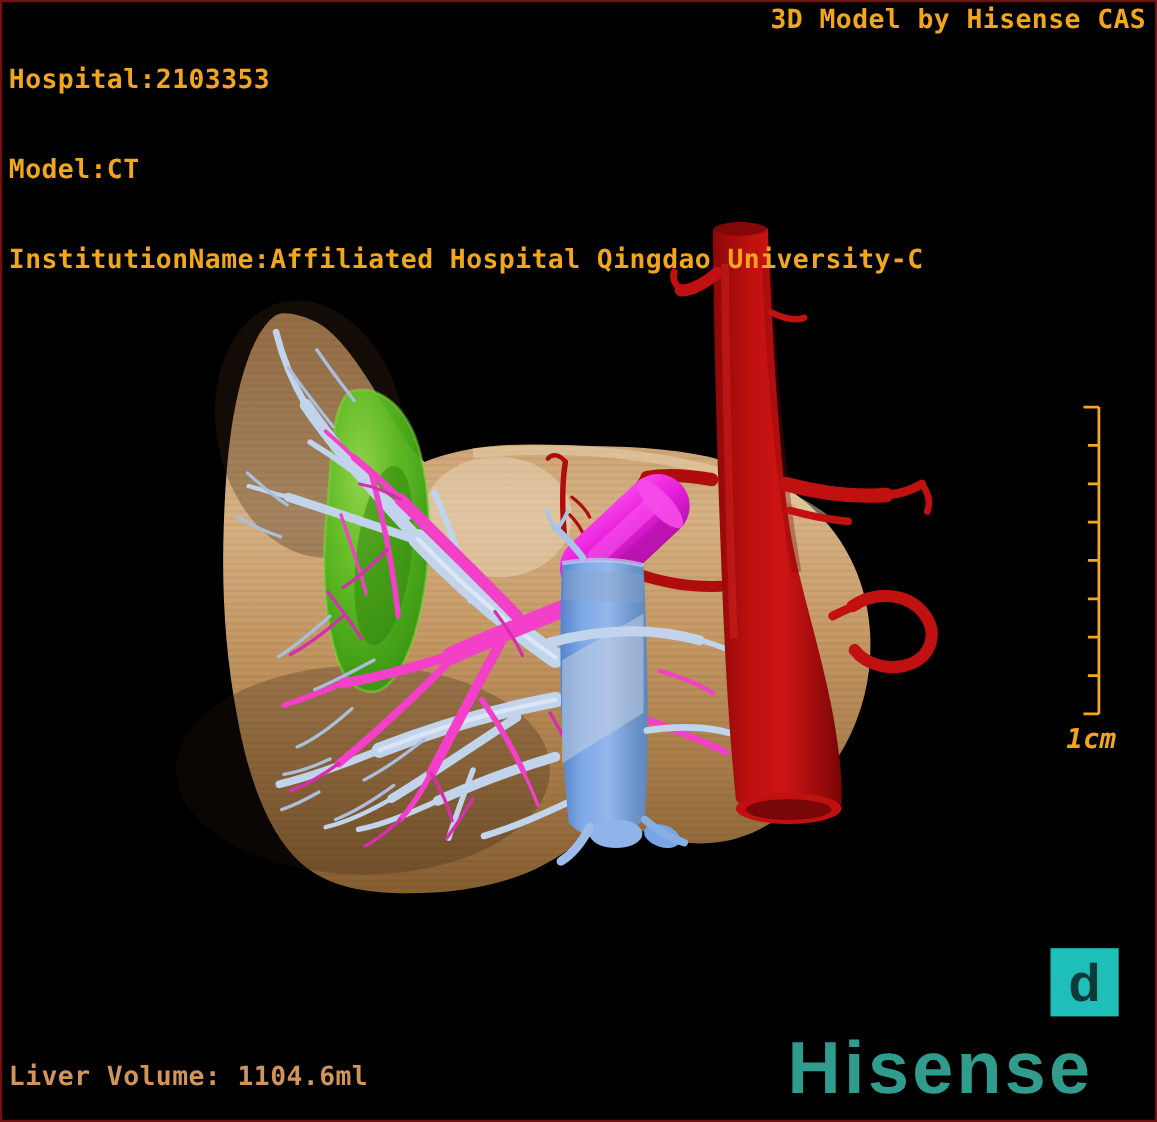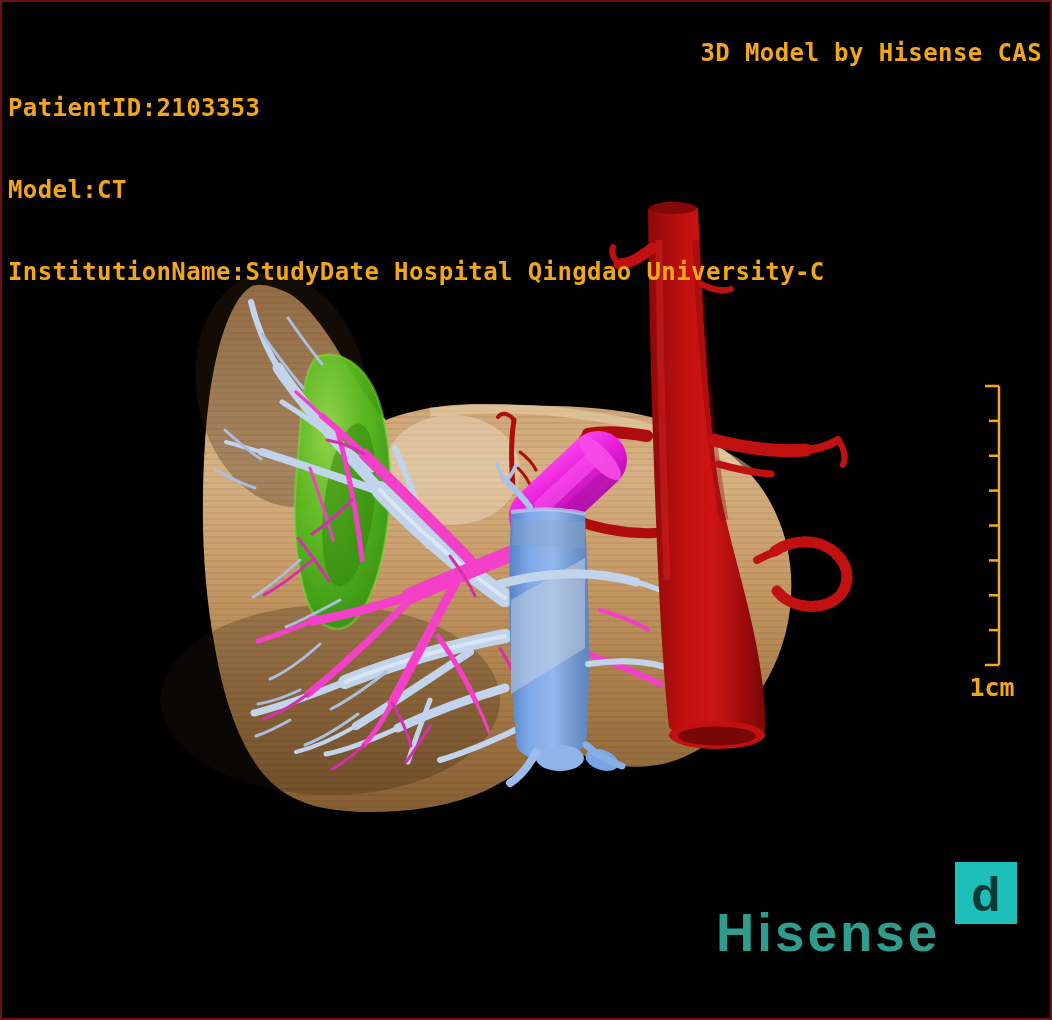--- a/index.html
+++ b/index.html
@@ -10,29 +10,29 @@
     --d-icon-glyph:#0B3A37;
     --border-maroon:#701013;
   }
   html,body{margin:0;padding:0;background:#000;}
   .screen{
     position:relative;width:1052px;height:1020px;background:#000;overflow:hidden;
     font-family:"DejaVu Sans Mono","Liberation Mono",monospace;
   }
   .viewport{position:absolute;inset:0;}
   .hud{position:absolute;color:var(--accent);font-weight:bold;font-size:24px;
-       letter-spacing:.4px;white-space:pre;z-index:5;margin-top:36px;}
+       letter-spacing:.4px;white-space:pre;z-index:5;}
   .hud-topleft{left:8px;top:3px;}
   .hud-topleft .line{line-height:26px;height:26px;}
   .hud-topright{right:10px;top:3px;text-align:right;}
   .hud-volume{left:8px;top:964px;color:var(--volume-text);}
-  .scalebar{position:absolute;left:958px;top:378px;z-index:5;}
-  .brand{position:absolute;left:716px;top:906px;z-index:5;
+  .scalebar{position:absolute;left:958px;top:362px;z-index:5;font-style:italic;}
+  .brand{position:absolute;left:716px;top:938px;z-index:5;
          font-family:"Liberation Sans","DejaVu Sans",sans-serif;
-         font-weight:bold;font-size:53px;line-height:1;letter-spacing:3px;
+         font-weight:bold;font-size:67px;line-height:1;letter-spacing:3px;
          color:var(--brand-teal);}
   .d-icon{position:absolute;left:955px;top:862px;width:62px;height:62px;z-index:5;
           background:var(--d-icon-bg);display:flex;align-items:center;justify-content:center;
           font-family:"Liberation Sans","DejaVu Sans",sans-serif;font-weight:bold;
           font-size:48px;color:var(--d-icon-glyph);padding-top:2px;box-sizing:border-box;}
   .frame-border{position:absolute;inset:0;box-shadow:inset 0 0 0 2px var(--border-maroon);
                 pointer-events:none;z-index:9;}
 </style>
 </head>
 <body>
@@ -228,23 +228,23 @@
           <path d="M757,560 C763,557 769,554 775,552" stroke-width="8"></path>
           <path d="M775,551 C798,536 826,540 840,558 C853,575 847,595 829,603 C809,611 787,604 777,591" stroke-width="11"></path>
         </g>
         <ellipse cx="717" cy="735" rx="48" ry="14" fill="#C11010"></ellipse>
         <ellipse cx="717" cy="736" rx="39" ry="9.5" fill="#7A0707"></ellipse>
       </g>
     </svg>
   </div>
 
   <div class="hud hud-topleft hud-lines">
-    <div class="line">PatientID:2103353</div>
+    <div class="line">Hospital:2103353</div>
     <div class="line">Model:CT</div>
-    <div class="line">InstitutionName:StudyDate Hospital Qingdao University-C</div>
+    <div class="line">InstitutionName:Affiliated Hospital Qingdao University-C</div>
   </div>
 
   <div class="hud hud-topright">3D Model by Hisense CAS</div>
 
   <div class="scalebar">
     <svg width="82" height="330" viewBox="0 0 82 330">
       <g stroke="#F5A81E" stroke-width="2.5">
         <line x1="41" y1="8" x2="41" y2="287"></line>
         <line x1="27" y1="8" x2="41" y2="8"></line>
         <line x1="27" y1="287" x2="41" y2="287"></line>
@@ -253,20 +253,21 @@
         <line x1="31" y1="112.6" x2="41" y2="112.6"></line>
         <line x1="31" y1="147.5" x2="41" y2="147.5"></line>
         <line x1="31" y1="182.4" x2="41" y2="182.4"></line>
         <line x1="31" y1="217.3" x2="41" y2="217.3"></line>
         <line x1="31" y1="252.1" x2="41" y2="252.1"></line>
       </g>
       <text x="34" y="318" text-anchor="middle" font-size="25" font-weight="bold" font-family="DejaVu Sans Mono, monospace" fill="#F2A61C">1cm</text>
     </svg>
   </div>
 
+  <div class="hud hud-volume">Liver Volume: 1104.6ml</div>
 
   <div class="d-icon">
     <span>d</span>
   </div>
   <div class="brand">Hisense</div>
 
   <div class="frame-border"></div>
 </div>
 
 </body></html>

